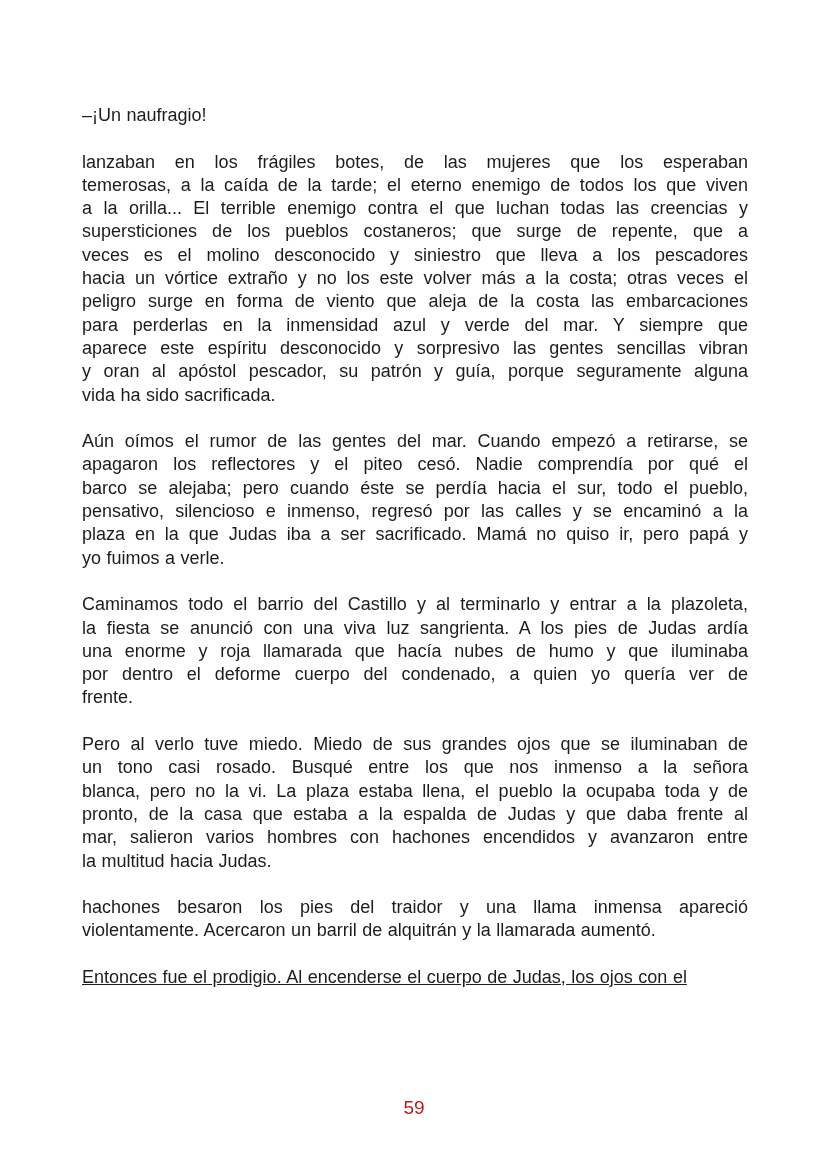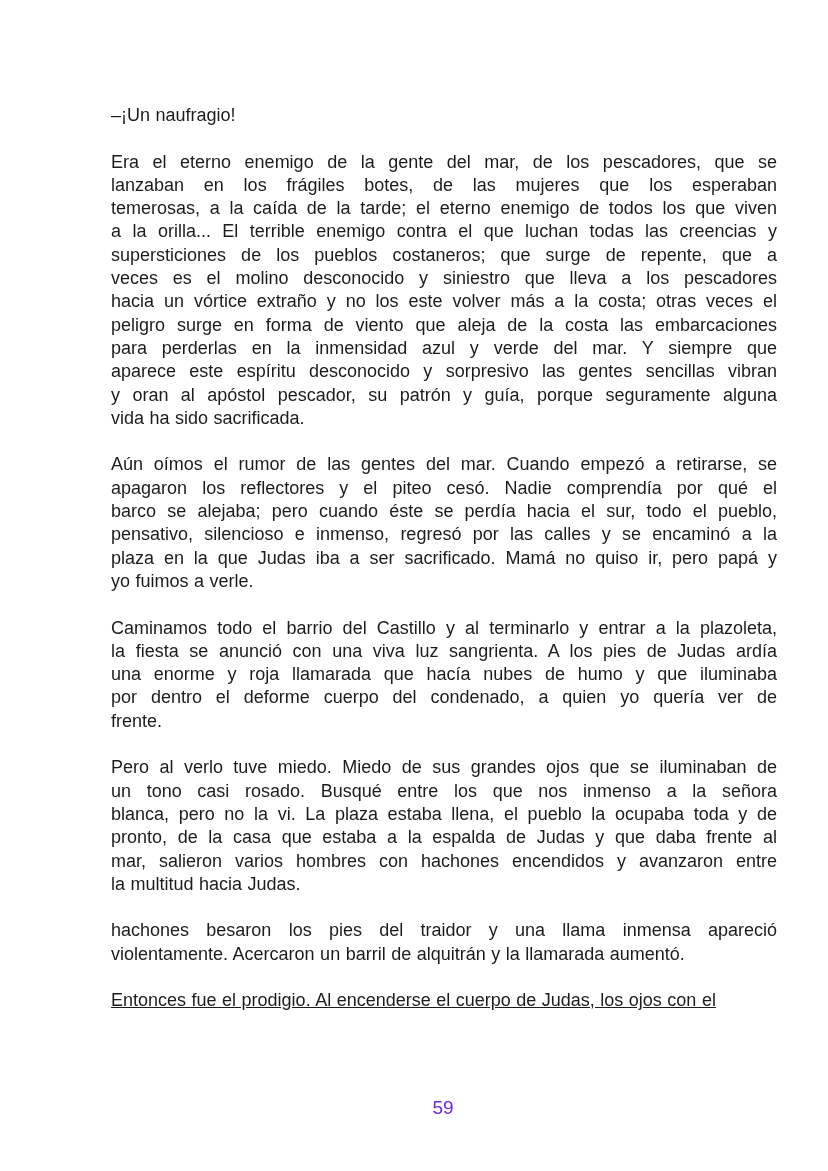--- a/index.html
+++ b/index.html
@@ -12,21 +12,20 @@
     height: 1171px;
     position: relative;
     font-family: "Liberation Sans", "DejaVu Sans", sans-serif;
     color: #1c1c1c;
     overflow: hidden;
   }
   .page {
     position: absolute;
     inset: 0;
     background: #ffffff;
-    margin-left: 29px;
   }
   .text-block {
     position: absolute;
     left: 82px;
     top: 104px;
     width: 666px;
   }
   .para {
     margin: 0 0 23.3px 0;
     font-size: 18px;
@@ -46,33 +45,32 @@
     text-align-last: justify;
   }
   .page-number {
     position: absolute;
     left: 0;
     top: 1096px;
     width: 828px;
     text-align: center;
     font-size: 19px;
     line-height: 23.3px;
-    color: #6d28d9;
+    color: #b91c1c;
   }
 </style>
 </head>
 <body>
 
 <div class="page">
   <main class="text-block">
       <p class="para">
         <span class="line">–¡Un naufragio!</span>
       </p>
       <p class="para">
-        <span class="line just">Era el eterno enemigo de la gente del mar, de los pescadores, que se</span>
         <span class="line just">lanzaban en los frágiles botes, de las mujeres que los esperaban</span>
         <span class="line just">temerosas, a la caída de la tarde; el eterno enemigo de todos los que viven</span>
         <span class="line just">a la orilla... El terrible enemigo contra el que luchan todas las creencias y</span>
         <span class="line just">supersticiones de los pueblos costaneros; que surge de repente, que a</span>
         <span class="line just">veces es el molino desconocido y siniestro que lleva a los pescadores</span>
         <span class="line just">hacia un vórtice extraño y no los este volver más a la costa; otras veces el</span>
         <span class="line just">peligro surge en forma de viento que aleja de la costa las embarcaciones</span>
         <span class="line just">para perderlas en la inmensidad azul y verde del mar. Y siempre que</span>
         <span class="line just">aparece este espíritu desconocido y sorpresivo las gentes sencillas vibran</span>
         <span class="line just">y oran al apóstol pescador, su patrón y guía, porque seguramente alguna</span>

